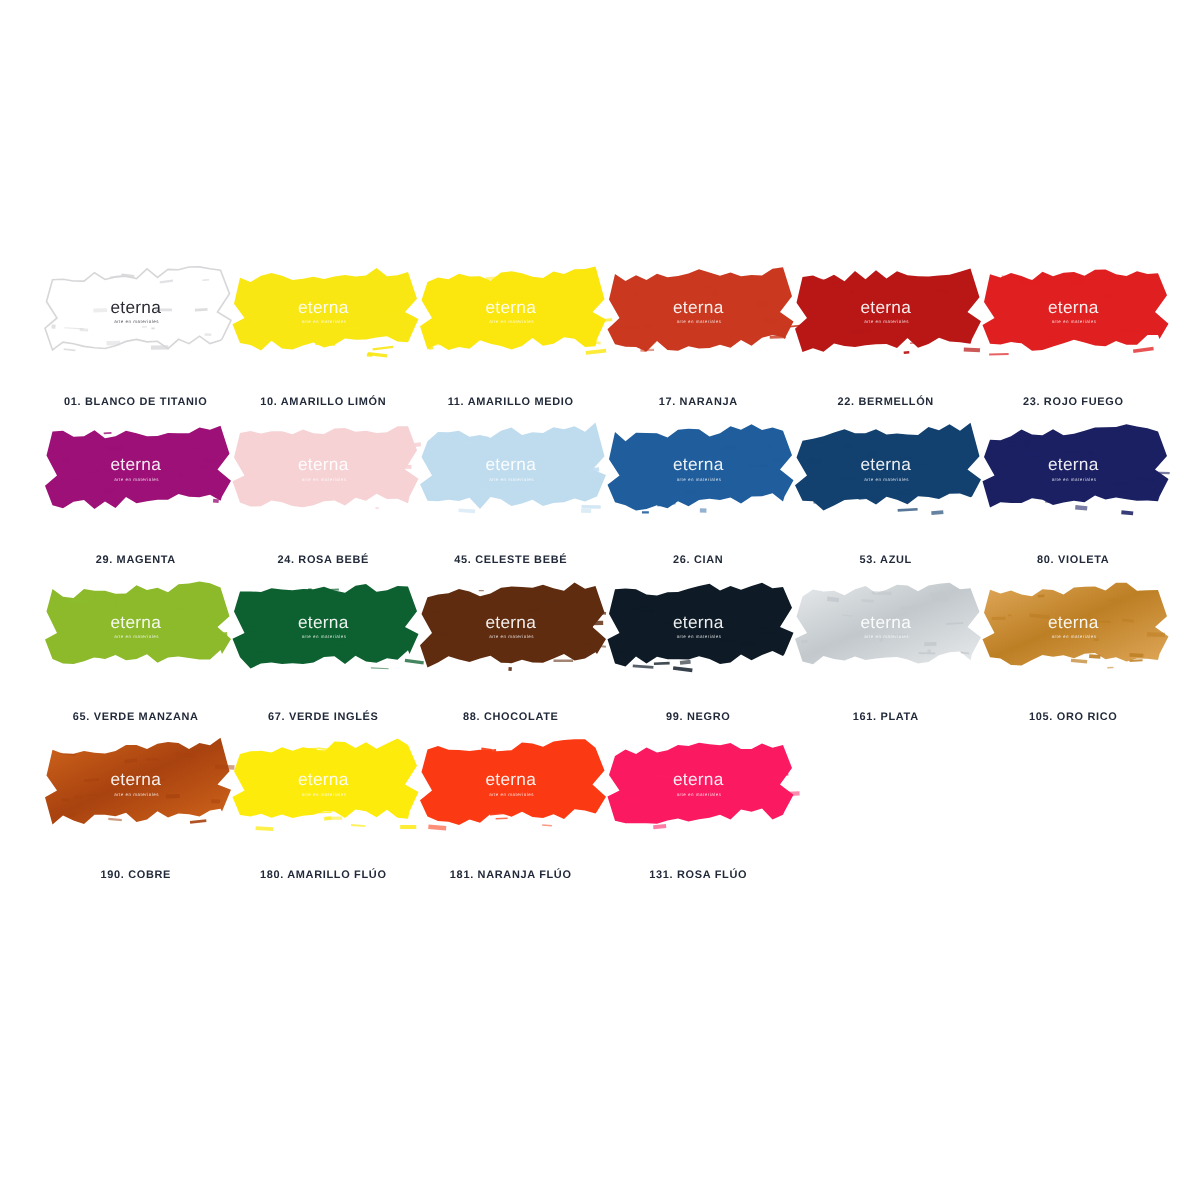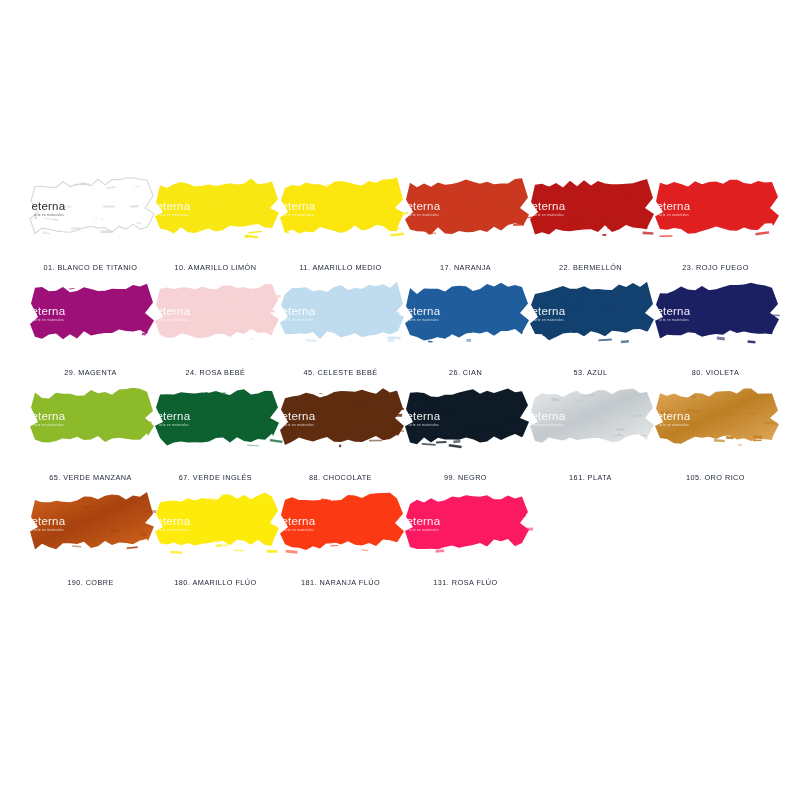--- a/index.html
+++ b/index.html
@@ -56,20 +56,21 @@
     overflow: visible;
   }
 
   
   .brand-mark {
     position: absolute;
     left: 0;
     right: 0;
     top: 50%;
     transform: translateY(-52%);
+    text-align: center;
     pointer-events: none;
     line-height: 1;
   }
   .brand-name {
     display: block;
     font-family: "Liberation Sans", sans-serif;
     font-size: 11.5px;
     letter-spacing: 0.2px;
     font-weight: 400;
     color: rgba(255,255,255,0.92);
@@ -92,20 +93,21 @@
     position: absolute;
     bottom: 9px;
     left: 0;
     width: 100%;
     text-align: center;
     font-family: "Liberation Sans", sans-serif;
     font-size: 7.3px;
     letter-spacing: 0.45px;
     color: #222a3a;
     white-space: nowrap;
+    font-weight: bold;
   }
 </style>
 </head>
 <body>
 
 <div id="chart-sheet">
   <div id="swatch-grid">
       <div class="swatch-cell light-bg">
         <div class="swatch-art">
           <svg viewBox="0 0 118 62" xmlns="http://www.w3.org/2000/svg">

